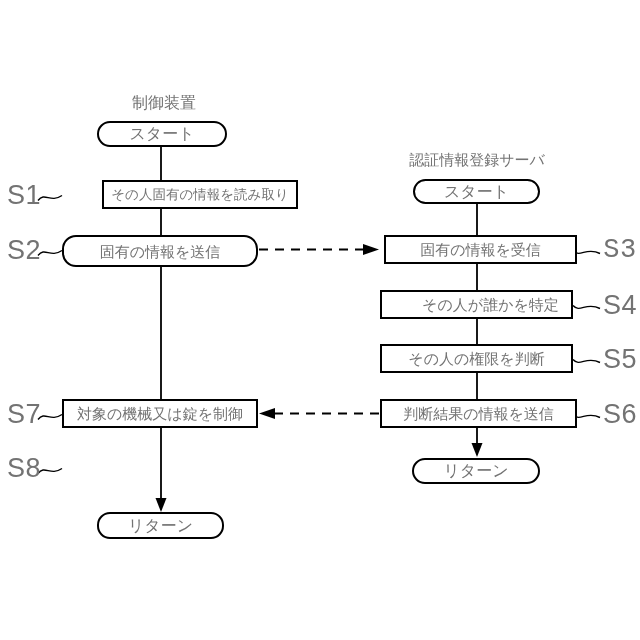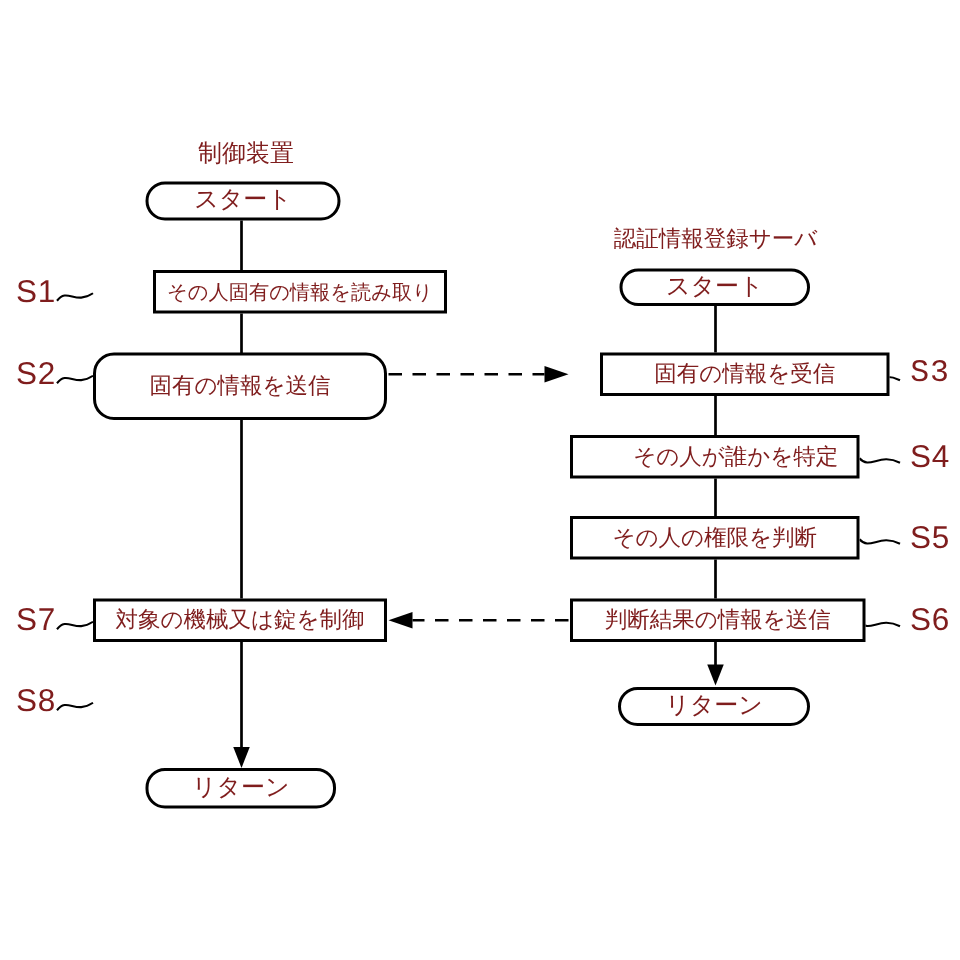--- a/index.html
+++ b/index.html
@@ -6,21 +6,21 @@
     margin: 0;
     padding: 0;
     background: #ffffff;
   }
   #canvas {
     position: relative;
     width: 640px;
     height: 640px;
     background: #ffffff;
     font-family: "Liberation Sans", sans-serif;
-    color: #7f1d1d;
+    color: #737373;
     overflow: hidden;
   }
   #wires {
     position: absolute;
     left: 0; top: 0;
     width: 640px; height: 640px;
     z-index: 0;
   }
   .node {
     position: absolute;
@@ -46,41 +46,41 @@
     text-align: center;
     font-size: 16px;
     line-height: 18px;
     white-space: nowrap;
   }
   .step-label {
     position: absolute;
     z-index: 1;
     width: 40px;
     height: 30px;
-    font-size: 21px;
+    font-size: 27px;
     line-height: 30px;
     text-align: center;
     letter-spacing: 0.5px;
   }
   
   .lheader  { left: 104px; top: 94px;  width: 120px; }
   .lstart   { left: 97px;  top: 121px; width: 130px; height: 26px; }
   .box-s1   { left: 62px;  top: 180px; width: 196px; height: 29px; }
-  .box-s2   { left: 62px;  top: 235px; width: 196px; height: 45px; border-radius: 14px; }
+  .box-s2   { left: 62px;  top: 235px; width: 196px; height: 32px; border-radius: 14px; }
   .box-s7   { left: 62px;  top: 399px; width: 196px; height: 29px; }
   .box-s8   { left: 62px;  top: 453px; width: 196px; height: 29px; }
   .lreturn  { left: 97px;  top: 512px; width: 127px; height: 27px; }
   .lbl-s1   { left: 4px;   top: 180px; }
   .lbl-s2   { left: 4px;   top: 235px; }
   .lbl-s7   { left: 4px;   top: 399px; }
   .lbl-s8   { left: 4px;   top: 453px; }
   
   .rheader  { left: 397px; top: 151px; width: 160px; font-size: 15px; }
   .rstart   { left: 413px; top: 179px; width: 127px; height: 25px; }
-  .box-s3   { left: 400px; top: 235px; width: 193px; height: 29px; }
+  .box-s3   { left: 384px; top: 235px; width: 193px; height: 29px; }
   .box-s4   { left: 380px; top: 290px; width: 193px; height: 29px; padding-left: 28px; }
   .box-s5   { left: 380px; top: 344px; width: 193px; height: 29px; }
   .box-s6   { left: 380px; top: 399px; width: 197px; height: 29px; }
   .rreturn  { left: 412px; top: 458px; width: 128px; height: 26px; }
   .lbl-s3   { left: 600px; top: 235px; font-family: Liberation Mono, monospace; }
   .lbl-s4   { left: 600px; top: 290px; }
   .lbl-s5   { left: 600px; top: 344px; }
   .lbl-s6   { left: 600px; top: 399px; }
 </style>
 </head>

